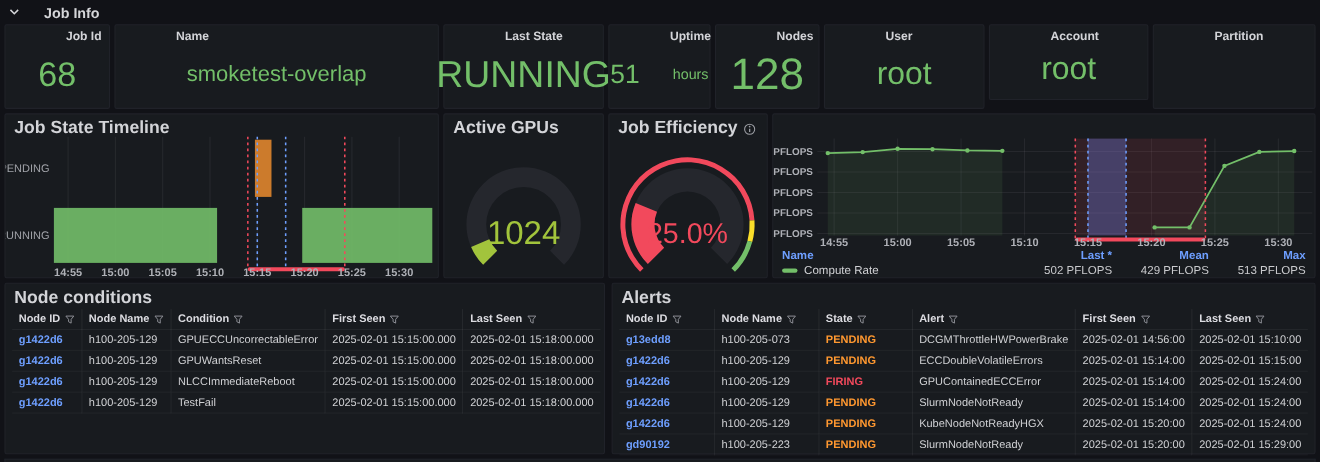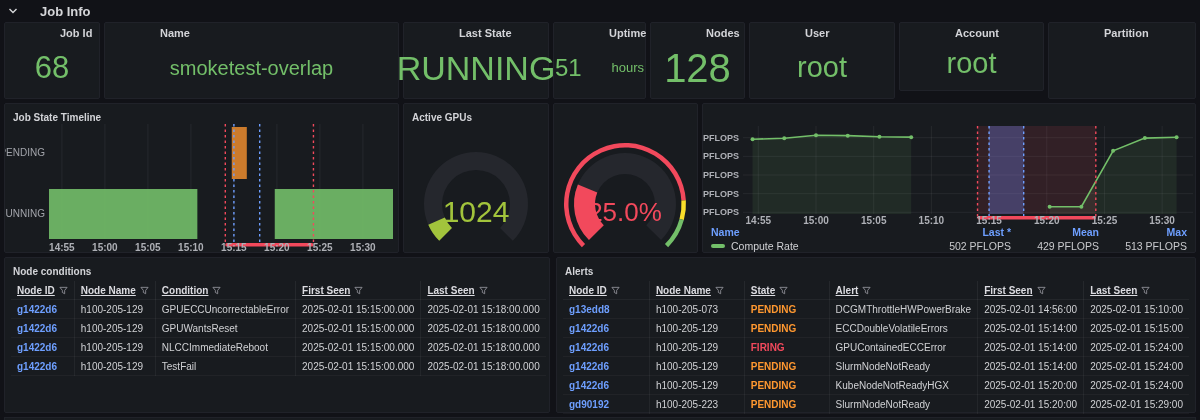--- a/index.html
+++ b/index.html
@@ -1,37 +1,37 @@
 <!DOCTYPE html>
 <html><head>
 <meta charset="utf-8">
 <style>
   html,body{margin:0;padding:0;background:#0e0f13;}
   .dash{position:relative;width:1200px;height:420px;background:#111217;font-family:"Liberation Sans",sans-serif;overflow:hidden;}
   .row-header{position:absolute;left:8px;top:2px;height:18px;display:flex;align-items:center;gap:22px;color:#d5d6d9;font-size:13px;font-weight:700;cursor:pointer;}
   .panel{position:absolute;background:#181b1f;border:1px solid #202229;border-radius:2px;box-sizing:border-box;}
-  .ptitle{height:20px;padding:3px 8px 0;font-size:10px;font-weight:600;color:#d3d4d8;white-space:nowrap;display:flex;align-items:center;gap:6px;}
+  .ptitle{height:20px;padding:3px 8px 0;font-size:16px;font-weight:600;color:#d3d4d8;white-space:nowrap;display:flex;align-items:center;gap:6px;}
   .stat-label{position:absolute;left:7px;top:4px;font-size:11px;font-weight:700;color:#d3d4d8;margin-left:48px;}
   .stat-value{position:absolute;left:0;right:0;top:14px;bottom:0;display:flex;align-items:center;justify-content:center;color:#73BF69;font-weight:500;line-height:1;}
   .stat-suffix{font-weight:500;margin-left:3px;padding-left:27px;}
   svg{display:block;}
   .legend{position:absolute;left:8px;right:8px;top:121px;font-size:10.5px;}
   .lrow{display:flex;align-items:center;height:14px;}
   .lname{flex:1;display:flex;align-items:center;gap:6px;color:#d0d1d4;}
   .lcol{width:88px;text-align:right;color:#c9cacd;}
   .lhead .lname,.lhead .lcol{color:#6e9fff;font-weight:700;}
   .swatch{display:inline-block;width:14px;height:4px;border-radius:2px;background:#73BF69;}
   table.gtable{position:absolute;left:6px;right:6px;top:23px;border-collapse:collapse;table-layout:fixed;font-size:10px;color:#d0d1d4;}
   .gtable th{text-align:left;font-weight:700;color:#dcdce1;height:18px;padding:0 6px;border-right:1px solid rgba(255,255,255,0.06);border-bottom:1px solid rgba(255,255,255,0.05);white-space:nowrap;overflow:hidden;}
   .gtable td{height:18px;padding:0 6px;border-right:1px solid rgba(255,255,255,0.05);border-bottom:1px solid rgba(255,255,255,0.04);white-space:nowrap;overflow:hidden;}
   .gtable th:last-child,.gtable td:last-child{border-right:none;}
   .cell-link{color:#6e9fff;font-weight:700;cursor:pointer;}
   .state-PENDING{color:#FF9830;font-weight:700;}
   .state-FIRING{color:#F2495C;font-weight:700;}
-  .th-inner{display:flex;align-items:center;gap:4px;text-decoration:underline;}
+  .th-inner{display:flex;align-items:center;gap:4px;}
   .next-row-sliver{position:absolute;left:4px;right:4px;top:417px;height:4px;background:#181b1f;border:1px solid #202229;border-bottom:none;}
 </style>
 </head>
 <body>
 
 <div class="dash">
 
   <div class="row-header">
     <svg width="10" height="8" viewBox="0 0 10 8">
       <polyline points="1.5,2 5,5.5 8.5,2" fill="none" stroke="#d5d6d9" stroke-width="1.4"></polyline>
@@ -127,20 +127,28 @@
         <span>Active GPUs</span>
       </div>
     <svg id="svg-gauge-gpus" width="144" height="128" viewBox="0 0 144 128" style="position:absolute;left:0;top:20px;">
         <path d="M35.23044737829953 116.76955262170048 A52 52 0 1 1 108.76955262170051 116.76955262170043 L96.04163056034264 104.04163056034258 A34 34 0 1 0 47.95836943965739 104.04163056034261 Z" fill="#25272d"></path>
         <path d="M35.23044737829953 116.76955262170048 A52 52 0 0 1 24.276759464432992 100.65169031300861 L40.79634272674465 93.50302828158256 A34 34 0 0 0 47.95836943965739 104.04163056034261 Z" fill="#A2C43C"></path>
         <text x="72" y="90" fill="#A2C43C" font-size="30" text-anchor="middle" font-family="&quot;Liberation Sans&quot;, sans-serif" font-weight="500" dominant-baseline="middle">1024</text>
       </svg>
   </div>
 
   <div class="panel" id="p-eff" style="left:553px;top:103px;width:145px;height:150px;">
+    <div class="ptitle">
+      <span>Job Efficiency</span>
+      <svg width="11" height="11" viewBox="0 0 11 11">
+        <circle cx="5.5" cy="5.5" r="4.6" fill="none" stroke="#9a9ca2" stroke-width="1"></circle>
+        <line x1="5.5" y1="5" x2="5.5" y2="8" stroke="#9a9ca2" stroke-width="1.2"></line>
+        <circle cx="5.5" cy="3.1" r="0.8" fill="#9a9ca2"></circle>
+      </svg>
+    </div>
     <svg id="svg-gauge-eff" width="143" height="128" viewBox="0 0 143 128" style="position:absolute;left:0;top:20px;">
         <path d="M27.866486347620608 123.1335136523794 A61 61 0 1 1 131.87963043412458 76.1697783087119 L127.38851015619734 76.4523356465938 A56.5 56.5 0 1 0 31.04846686296007 119.95153313703995 Z" fill="#F2495C"></path>
         <path d="M131.87963043412458 76.1697783087119 A61 61 0 0 1 129.8380025259257 96.09625604788769 L125.4974941428656 94.90882732304352 A56.5 56.5 0 0 0 127.38851015619734 76.4523356465938 Z" fill="#FADE2A"></path>
         <path d="M129.8380025259257 96.09625604788769 A61 61 0 0 1 114.13351365237945 123.13351365237935 L110.95153313703997 119.95153313703989 A56.5 56.5 0 0 0 125.4974941428656 94.90882732304352 Z" fill="#73BF69"></path>
         <path d="M34.937554159486076 116.06244584051393 A51 51 0 1 1 107.06244584051396 116.06244584051387 L92.21320343559645 101.2132034355964 A30 30 0 1 0 49.78679656440357 101.21320343559643 Z" fill="#25272d"></path>
         <path d="M34.937554159486076 116.06244584051393 A51 51 0 0 1 23.882143841924368 60.483144949380446 L43.28361402466139 68.51949702904733 A30 30 0 0 0 49.78679656440357 101.21320343559643 Z" fill="#F2495C"></path>
         <text x="71" y="90" fill="#F2495C" font-size="26" text-anchor="middle" font-family="&quot;Liberation Sans&quot;, sans-serif" font-weight="500" dominant-baseline="middle">25.0%</text>
       </svg>
   </div>
 

